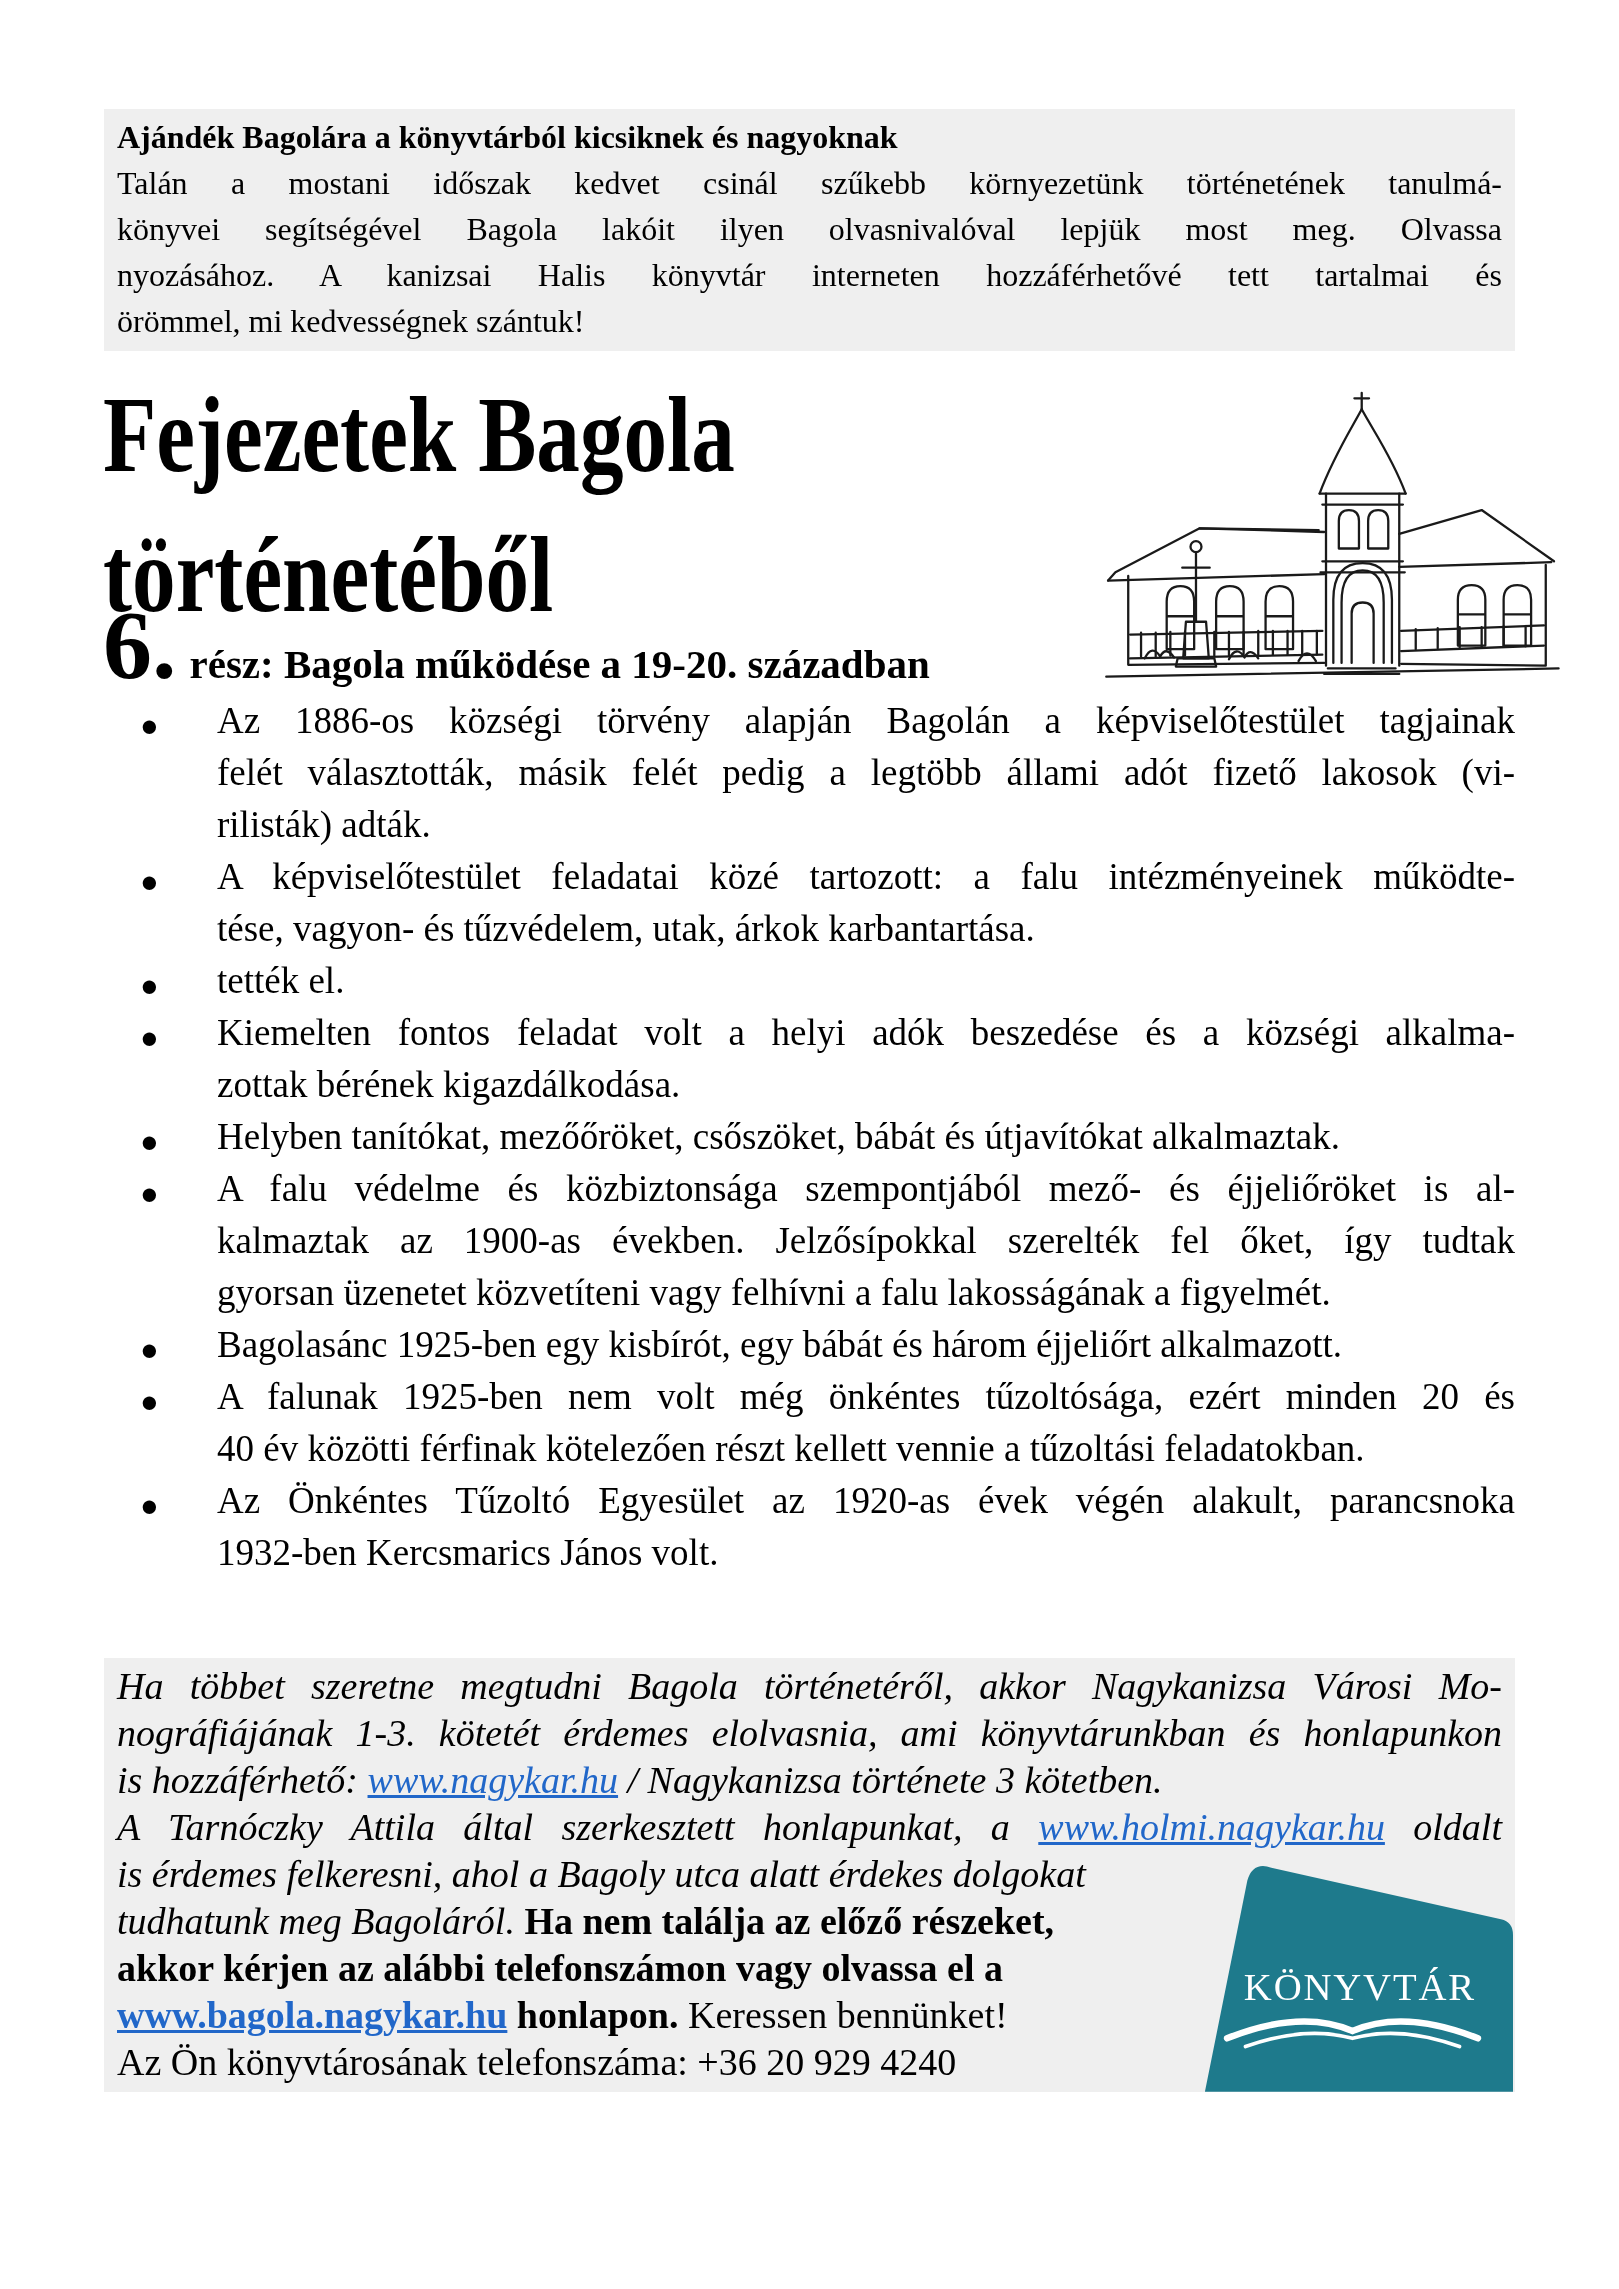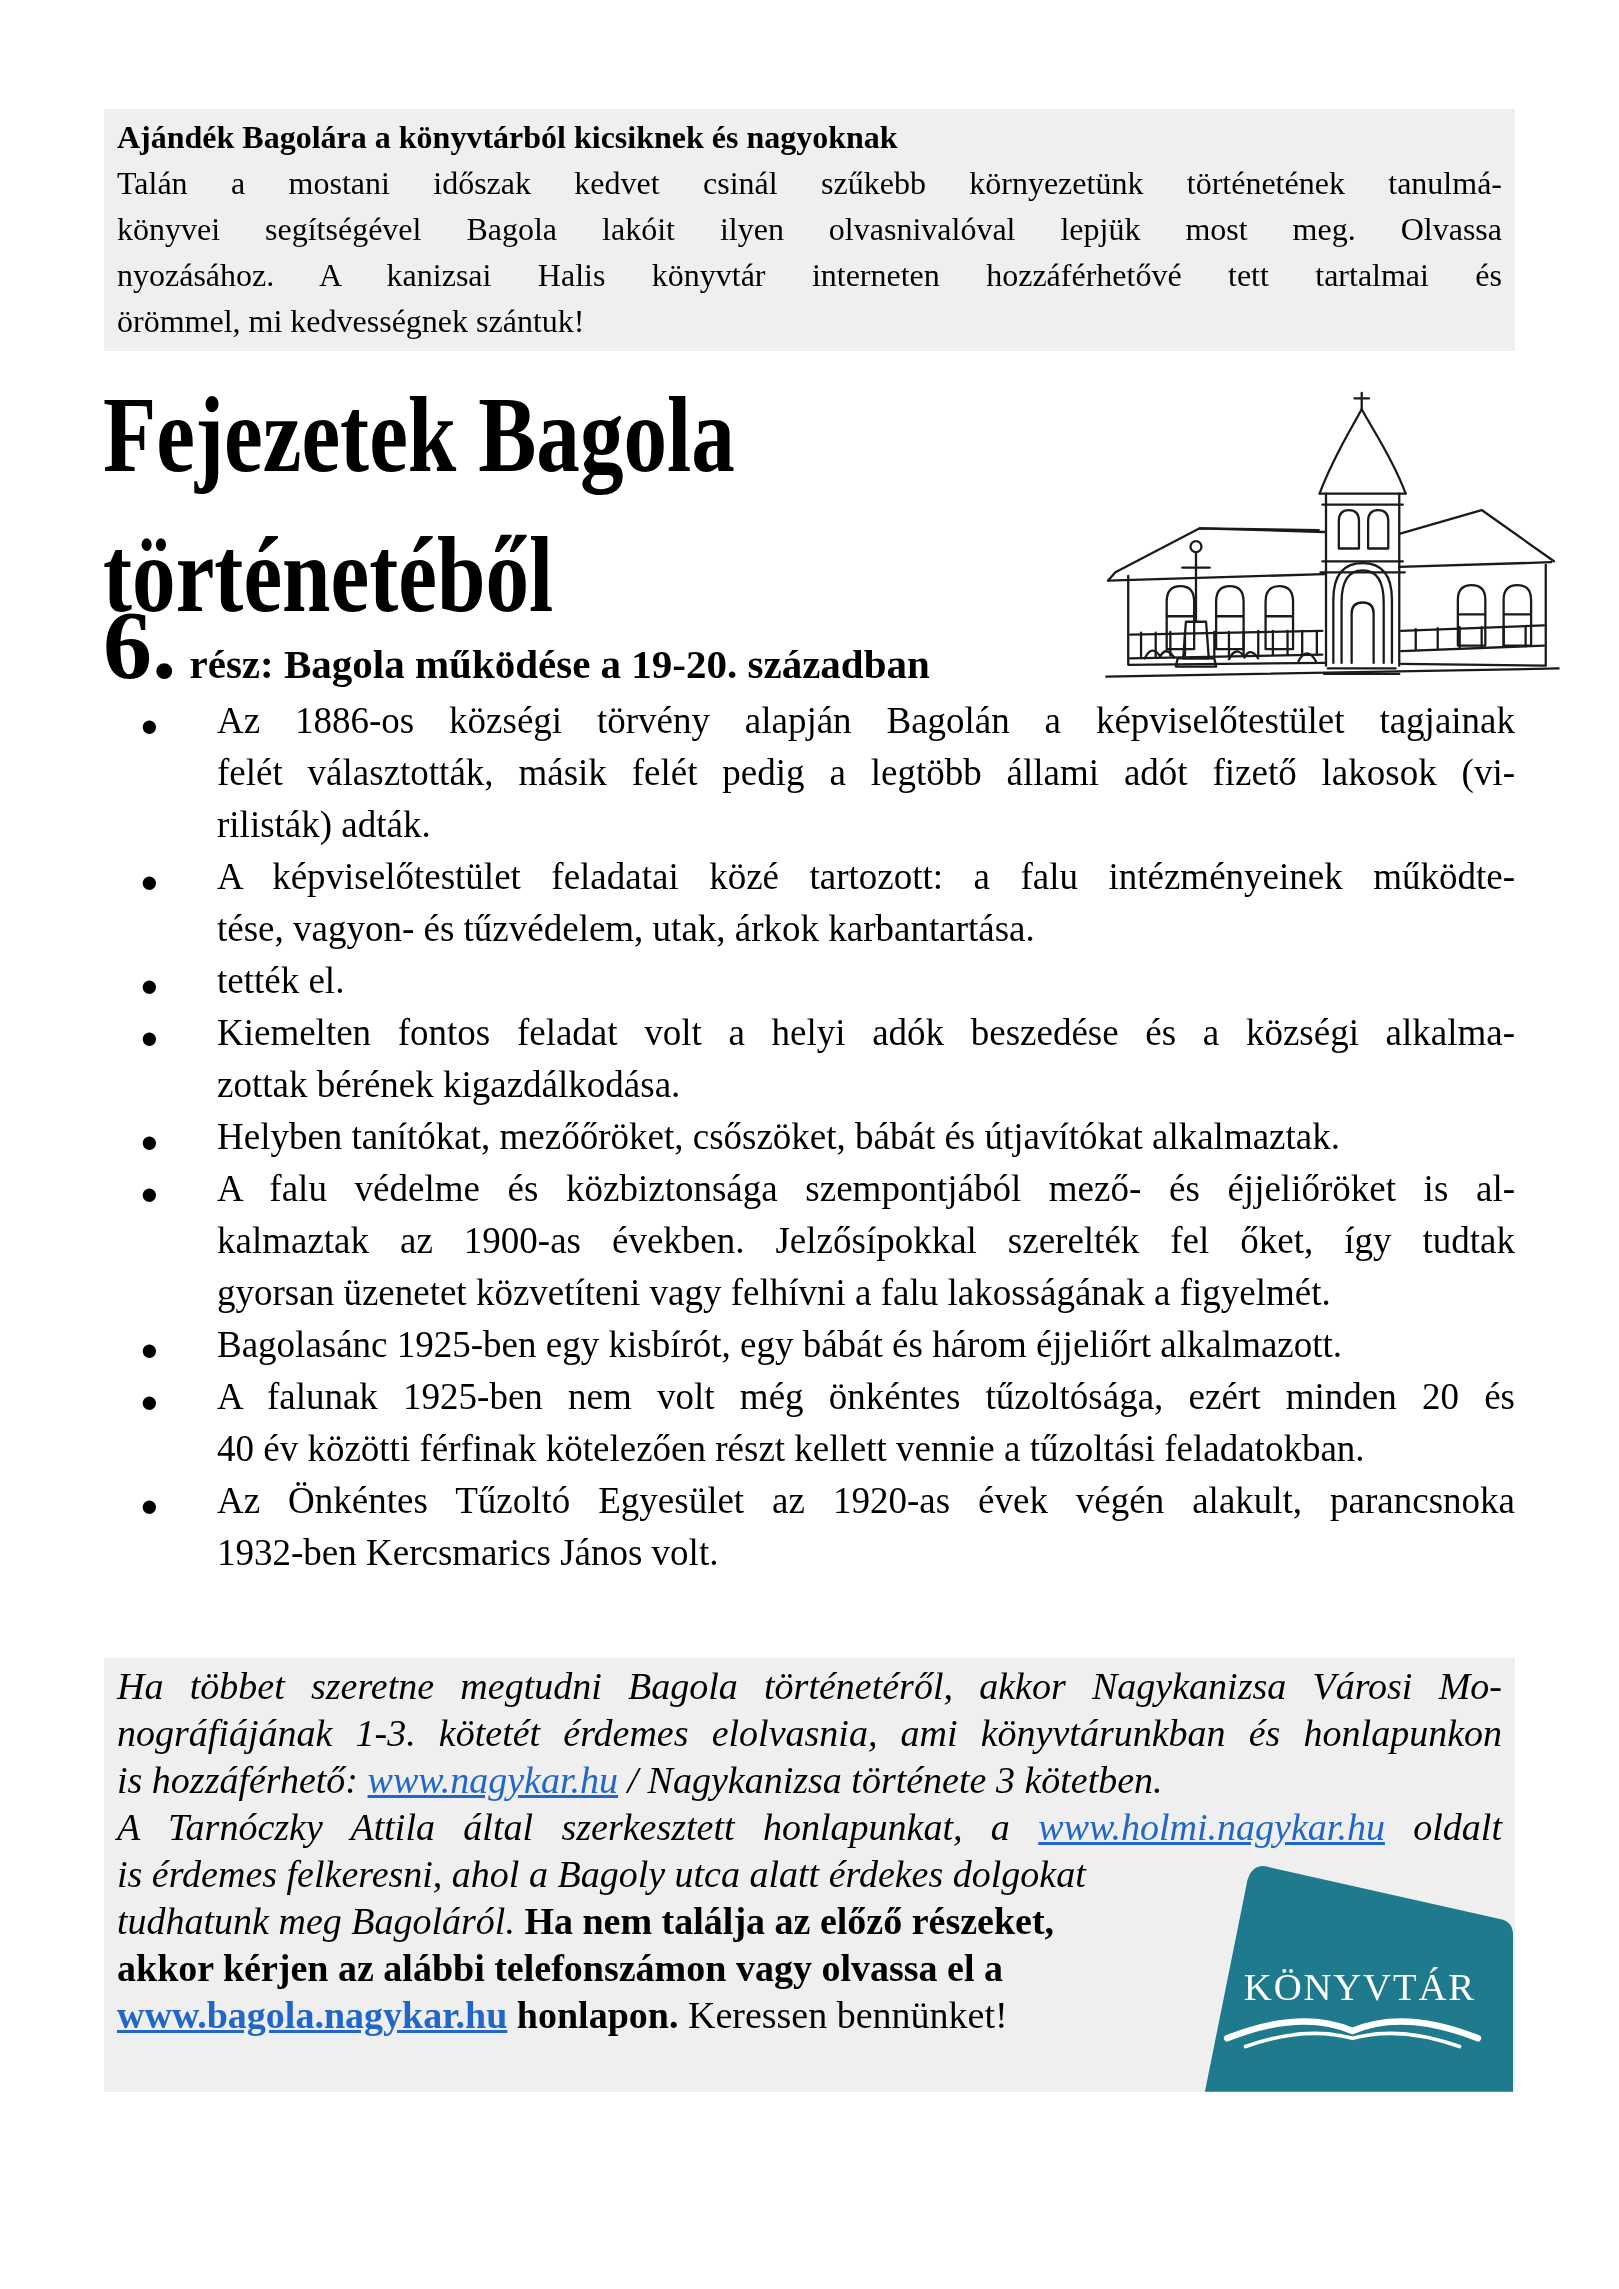--- a/index.html
+++ b/index.html
@@ -171,20 +171,21 @@
   <div class="graybox" id="footerBox">
     <div>
         <div class="ln just"><span class="i">Ha többet szeretne megtudni Bagola történetéről, akkor Nagykanizsa Városi Mo-</span></div>
         <div class="ln just"><span class="i">nográfiájának 1-3. kötetét érdemes elolvasnia, ami könyvtárunkban és honlapunkon</span></div>
         <div class="ln"><span class="i">is hozzáférhető: </span><a class="i l" href="#">www.nagykar.hu</a><span class="i"> / Nagykanizsa története 3 kötetben.</span></div>
         <div class="ln just"><span class="i">A Tarnóczky Attila által szerkesztett honlapunkat, a </span><a class="i l" href="#">www.holmi.nagykar.hu</a><span class="i"> oldalt</span></div>
         <div class="ln"><span class="i">is érdemes felkeresni, ahol a Bagoly utca alatt érdekes dolgokat</span></div>
         <div class="ln"><span class="i">tudhatunk meg Bagoláról. </span><span class="b">Ha nem találja az előző részeket,</span></div>
         <div class="ln"><span class="b">akkor kérjen az alábbi telefonszámon vagy olvassa el a</span></div>
         <div class="ln"><a class="b l" href="#">www.bagola.nagykar.hu</a><span class="b"> honlapon. </span><span class="">Keressen bennünket!</span></div>
+        <div class="ln"><span class="">Az Ön könyvtárosának telefonszáma: +36 20 929 4240</span></div>
       </div>
   </div>
 
   <div id="logo">
     <svg viewBox="0 0 348 250" xmlns="http://www.w3.org/2000/svg">
       <path d="M86 7 Q66 0 60 21 L14 250 L348 250 L348 80 Q348 66 335 63 Z" fill="#1e7a8c"></path>
       <text x="182" y="150" text-anchor="middle" font-size="42" letter-spacing="2" fill="#ffffff">KÖNYVTÁR</text>
       <g stroke="#ffffff" fill="none" stroke-linecap="round">
         <path d="M38 192 Q118 160 174 184 Q230 160 310 192" stroke-width="7"></path>
         <path d="M58 201 Q122 178 174 192 Q226 178 290 201" stroke-width="4"></path>

